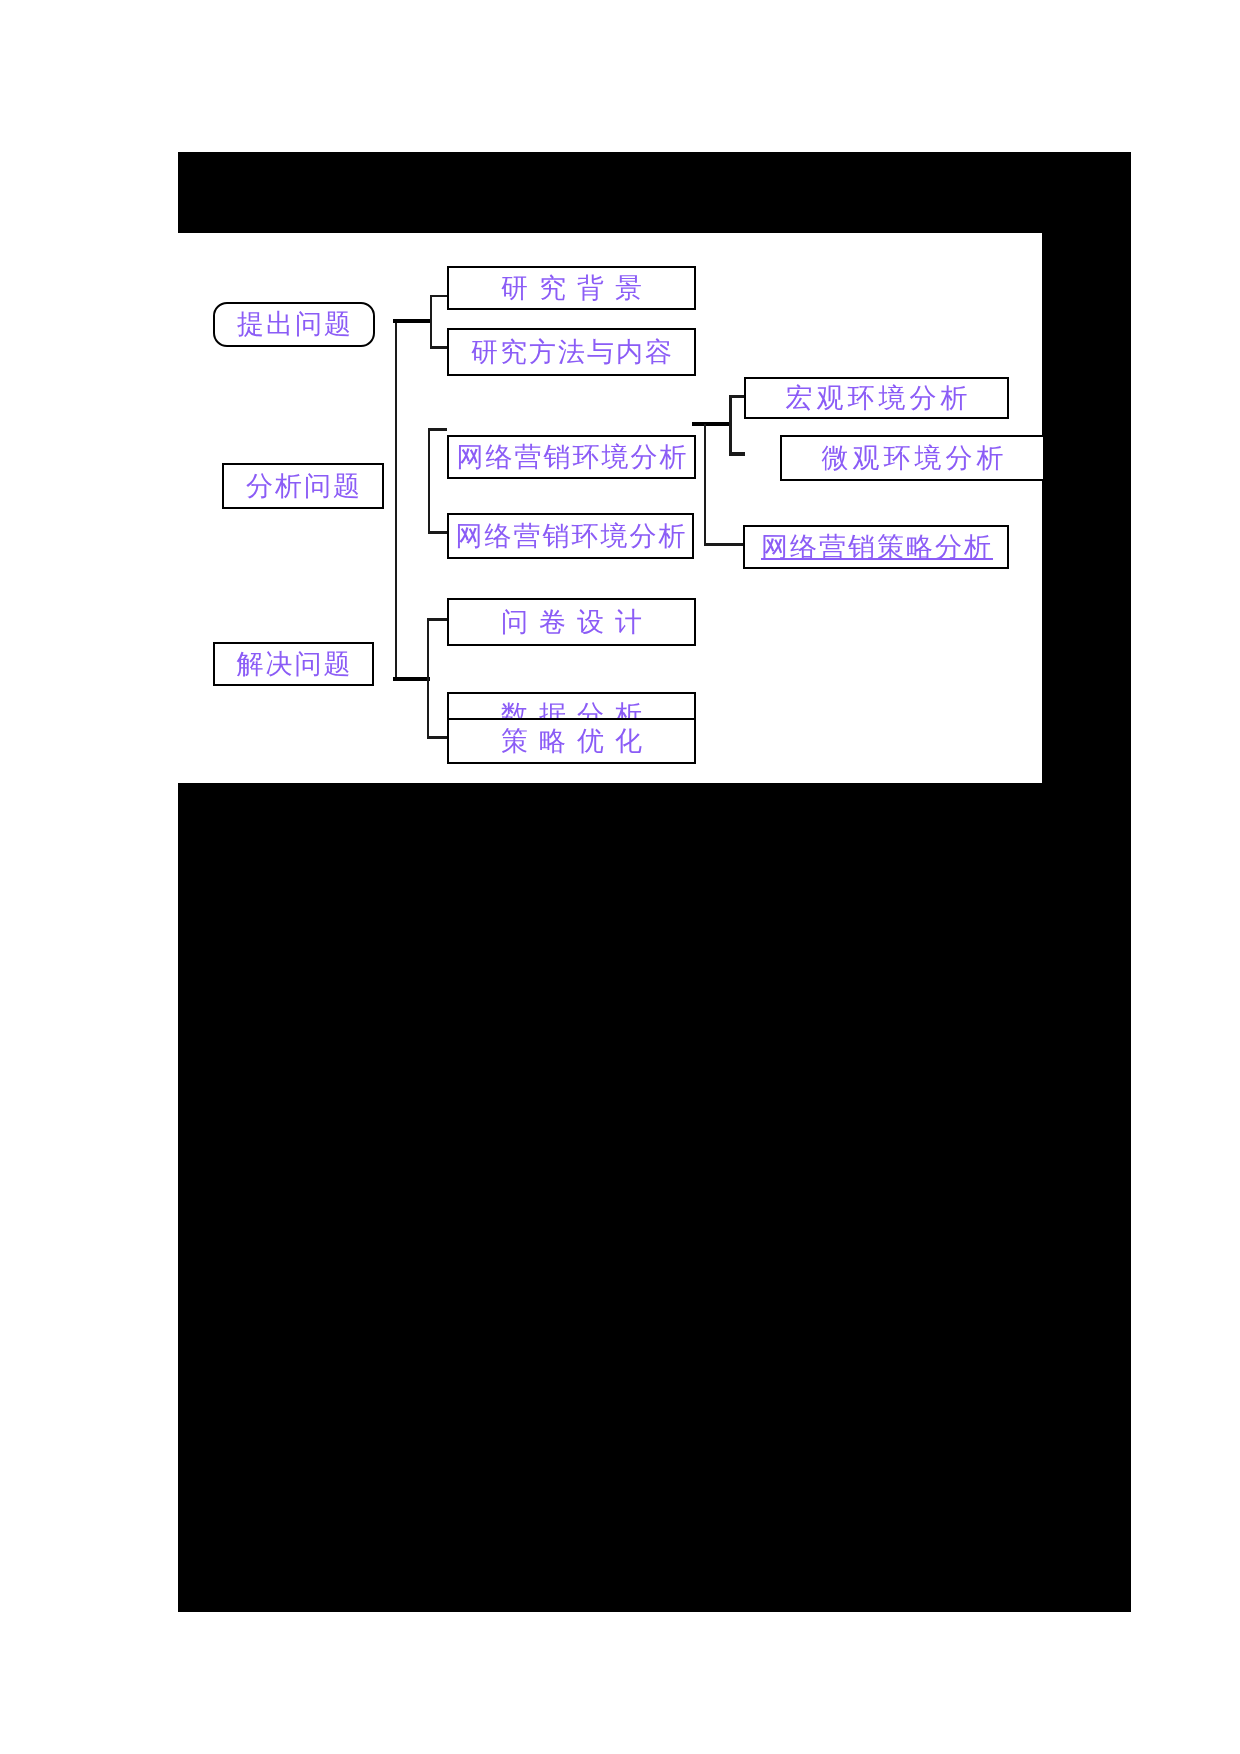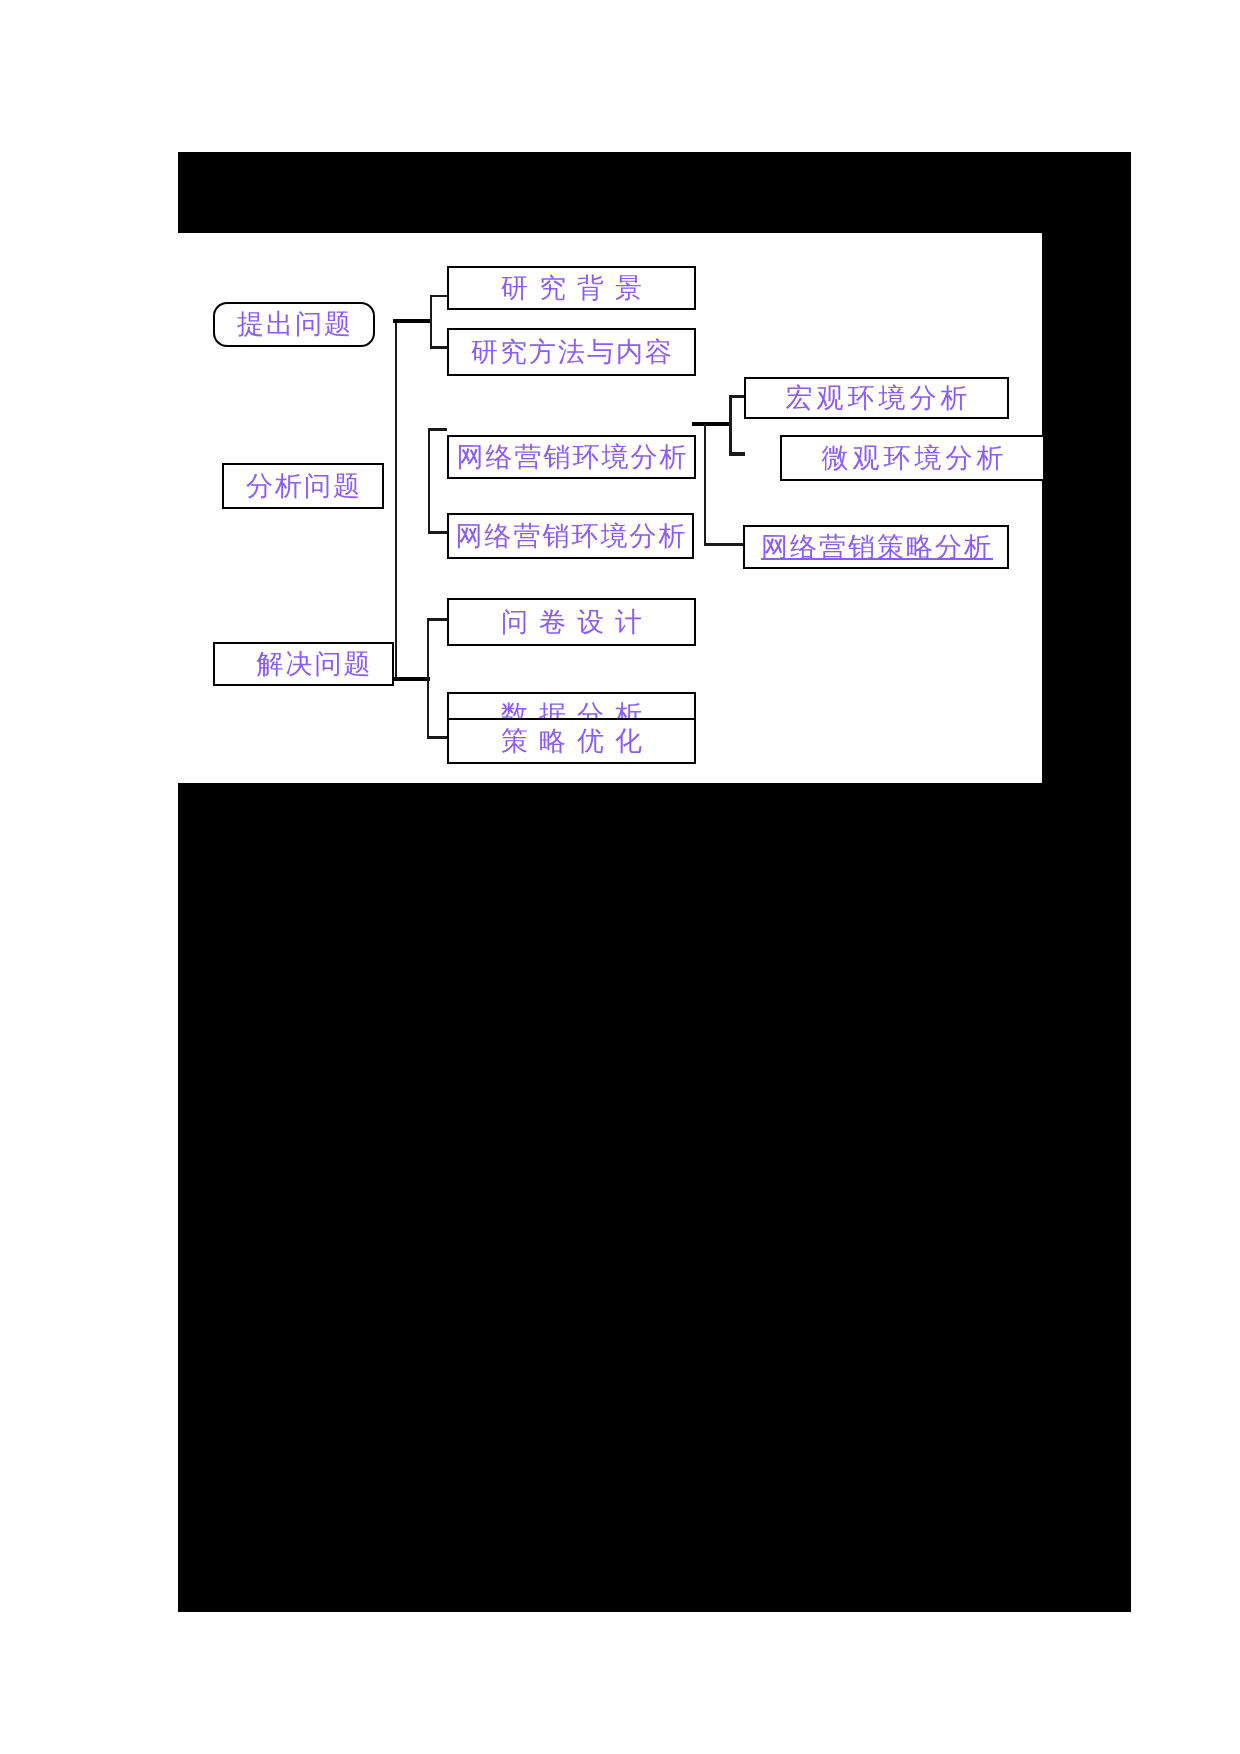--- a/index.html
+++ b/index.html
@@ -12,21 +12,21 @@
   
   .node{position:absolute;border:2px solid #000;background:#fff;color:#8b5cf6;
         display:flex;align-items:center;justify-content:center;
         font-size:27px;line-height:1;white-space:nowrap;}
   .ls-a{letter-spacing:11px;text-indent:11px;}  
   .ls-b{letter-spacing:2px;text-indent:2px;}    
   .ls-c{letter-spacing:4px;text-indent:4px;}    
 
   .n-raise        {left:213px;top:302px;width:158px;height:41px;border-radius:14px;}
   .n-analyze      {left:222px;top:463px;width:158px;height:42px;}
-  .n-solve        {left:213px;top:642px;width:157px;height:40px;padding-left:20px;}
+  .n-solve        {left:213px;top:642px;width:157px;height:40px;}
   .n-background   {left:447px;top:266px;width:245px;height:40px;}
   .n-methods      {left:447px;top:328px;width:245px;height:44px;}
   .n-env          {left:447px;top:409px;width:245px;height:40px;margin-top:26px;}
   .n-company      {left:447px;top:513px;width:243px;height:42px;}
   .n-questionnaire{left:447px;top:598px;width:245px;height:44px;}
   .n-data         {left:447px;top:660px;width:245px;height:42px;margin-top:32px;}
   .n-optimize     {left:447px;top:718px;width:245px;height:42px;}
   .n-macro        {left:744px;top:377px;width:261px;height:38px;}
   .n-micro        {left:744px;top:435px;width:261px;height:42px;margin-left:36px;}
   .n-strategy     {left:743px;top:525px;width:262px;height:40px;text-decoration:underline;}

